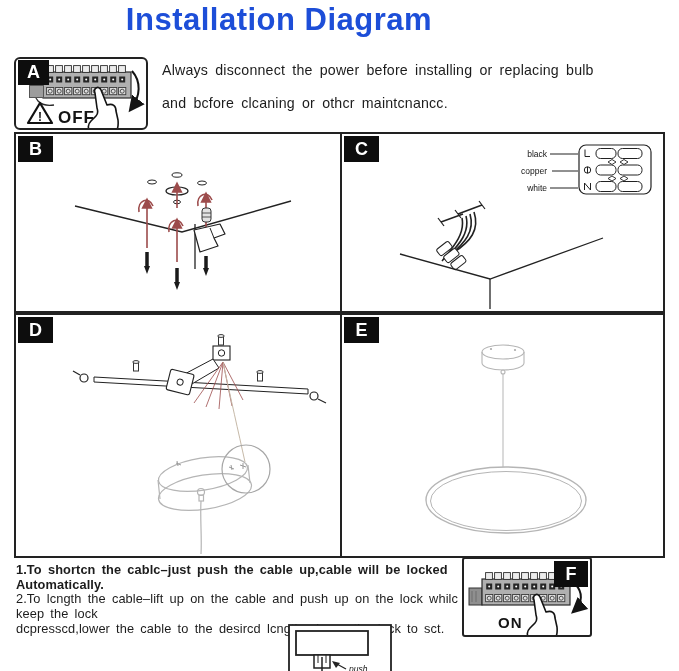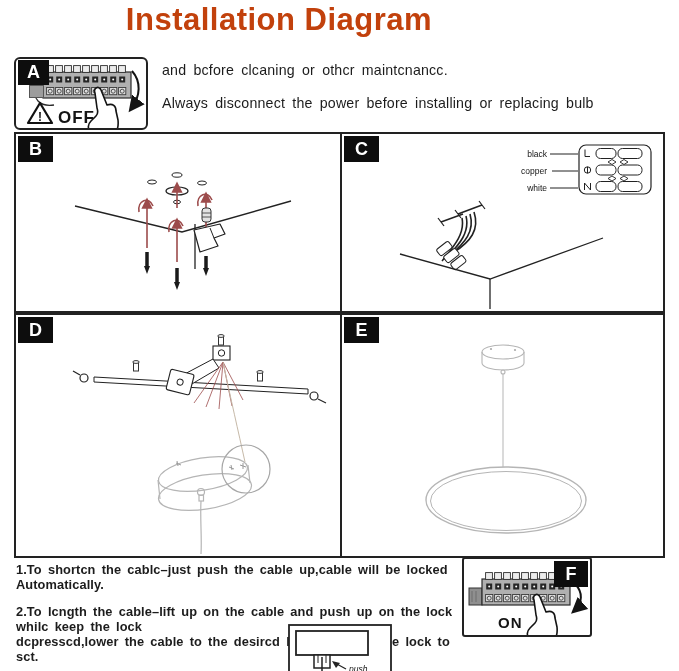--- a/index.html
+++ b/index.html
@@ -1,19 +1,19 @@
 <!DOCTYPE html>
 <html><head>
 <meta charset="utf-8">
 <style>
   html,body{margin:0;padding:0;background:#fff;}
   .page{position:relative;width:679px;height:671px;background:#fff;overflow:hidden;
         font-family:"Liberation Sans",sans-serif;color:#1c1c1c;}
   .title{position:absolute;top:2px;left:0;width:558px;text-align:center;
-         font-size:31px;font-weight:700;letter-spacing:.5px;color:#c2410c;}
+         font-size:31px;font-weight:700;letter-spacing:.5px;color:#1d4ed8;}
   .panel{position:absolute;background:#fff;border:2px solid #222;box-sizing:border-box;}
   .panel.rounded{border-radius:6px;}
   .plabel{position:absolute;background:#0d0d0d;color:#fff;font-weight:700;
           font-size:18px;display:flex;align-items:center;justify-content:center;
           width:35px;height:26px;z-index:3;}
   .plabel.small{width:31px;height:25px;}
   .graytab{position:absolute;left:13px;top:26px;width:13px;height:11px;
            background:#9c9c9c;border:1px solid #555;z-index:2;}
   .notice{position:absolute;left:162px;top:62px;width:505px;font-size:14.2px;
           word-spacing:3px;letter-spacing:.2px;}
@@ -70,22 +70,22 @@
       <use href="#hand" transform="translate(79,34)"></use>
       <g>
         <path d="M24,44 L36,64 L12,64 Z" fill="none" stroke="#111" stroke-width="2.2" stroke-linejoin="round"></path>
         <text x="24" y="61.5" text-anchor="middle" font-size="12" font-weight="bold">!</text>
       </g>
       <text x="42" y="64" font-size="17" font-weight="bold" letter-spacing="1">OFF</text>
     </svg>
   </div>
 
   <div class="notice">
+    <p>Always disconnect the power before installing or replacing bulb</p>
     <p>and bcfore clcaning or othcr maintcnancc.</p>
-    <p>Always disconnect the power before installing or replacing bulb</p>
   </div>
 
   <div class="panel" style="left:14px;top:132px;width:328px;height:181px;">
     <div class="plabel" style="left:2px;top:2px;">
       <span>B</span>
     </div>
     <svg class="svgfill" width="324" height="177" viewBox="0 0 324 177">
       <path d="M59,72 L166,98 L275,67" fill="none" stroke="#222" stroke-width="1.3"></path>
       <path d="M179,90 L179,135" stroke="#222" stroke-width="1.3"></path>
       <g fill="none" stroke="#222" stroke-width="1">
@@ -246,21 +246,21 @@
       <g fill="none" stroke="#b5b5b5">
         <ellipse cx="164" cy="185" rx="80" ry="33" stroke-width="1.4"></ellipse>
         <ellipse cx="164" cy="186" rx="75.5" ry="29.5" stroke-width="1"></ellipse>
       </g>
     </svg>
   </div>
 
   <div class="steps" style="top:562px;font-weight:bold;">
     <span>1.To shortcn the cablc–just push the cable up,cable will be locked Automatically.</span>
   </div>
-  <div class="steps" style="top:604px;font-weight:bold;">
+  <div class="steps" style="top:591px;">
     <span>2.To lcngth the cable–lift up on the cable and push up on the lock whilc keep the lock</span>
     <span>dcpresscd,lower the cable to the desircd lcngth,rclease the lock to sct.</span>
   </div>
 
   <div class="panel" style="left:462px;top:557px;width:130px;height:80px;border-radius:3px;">
     <div class="plabel" style="right:2px;top:2px;width:34px;height:26px;">
       <span>F</span>
     </div>
     <svg class="svgfill" width="126" height="76" viewBox="0 0 126 76">
       <rect x="5" y="29" width="13" height="17" fill="#8f8f8f" stroke="#333" stroke-width="1"></rect>

